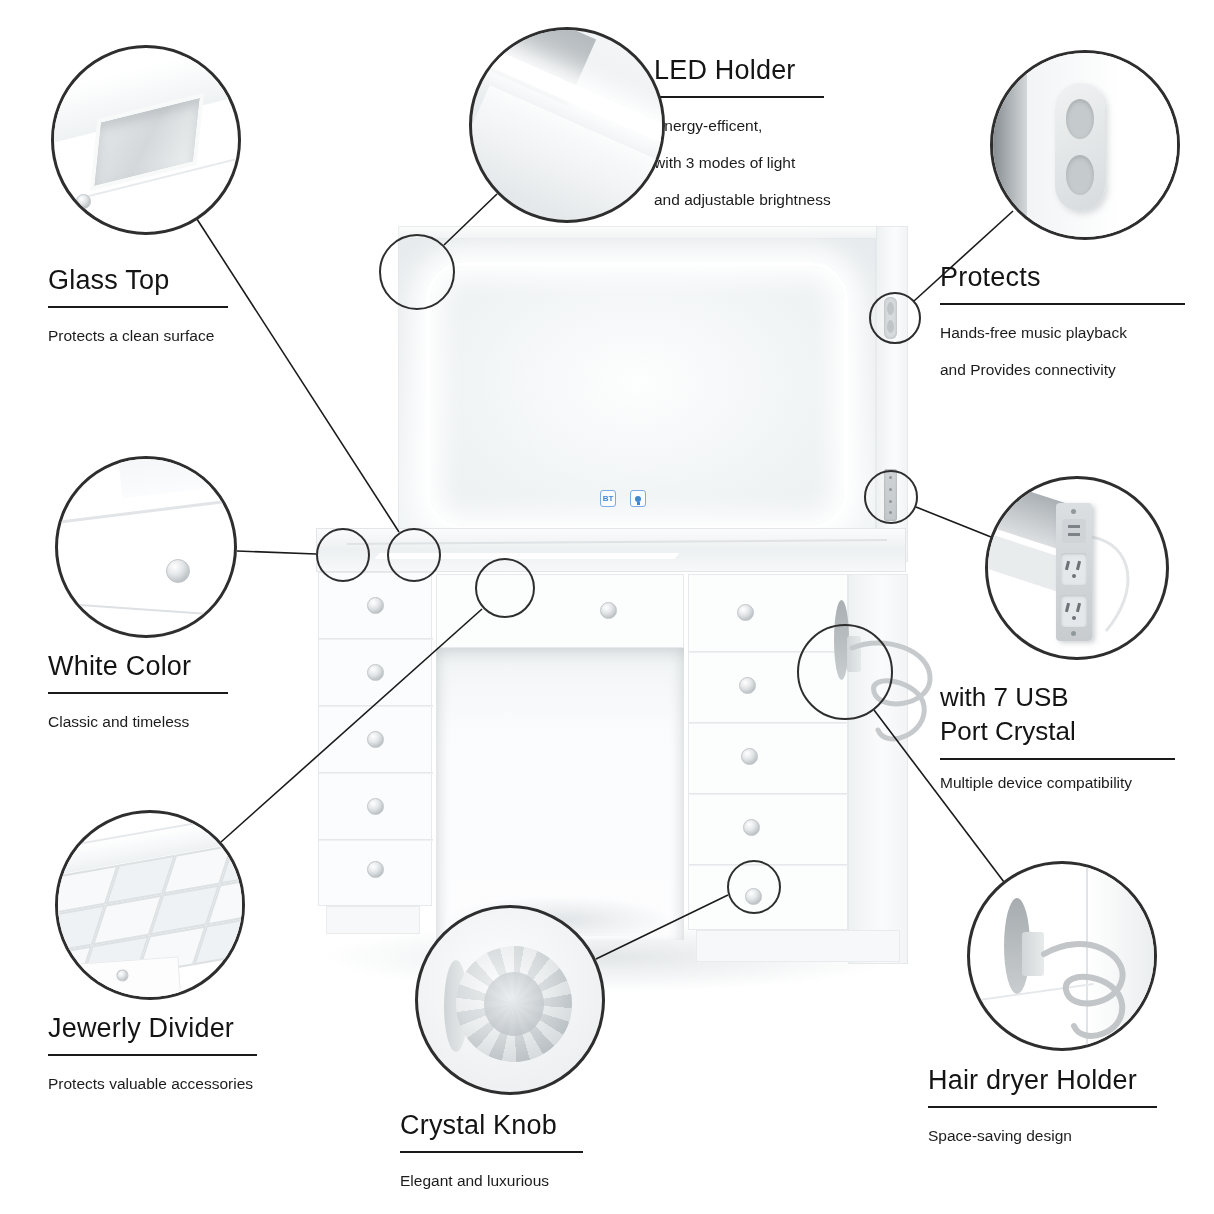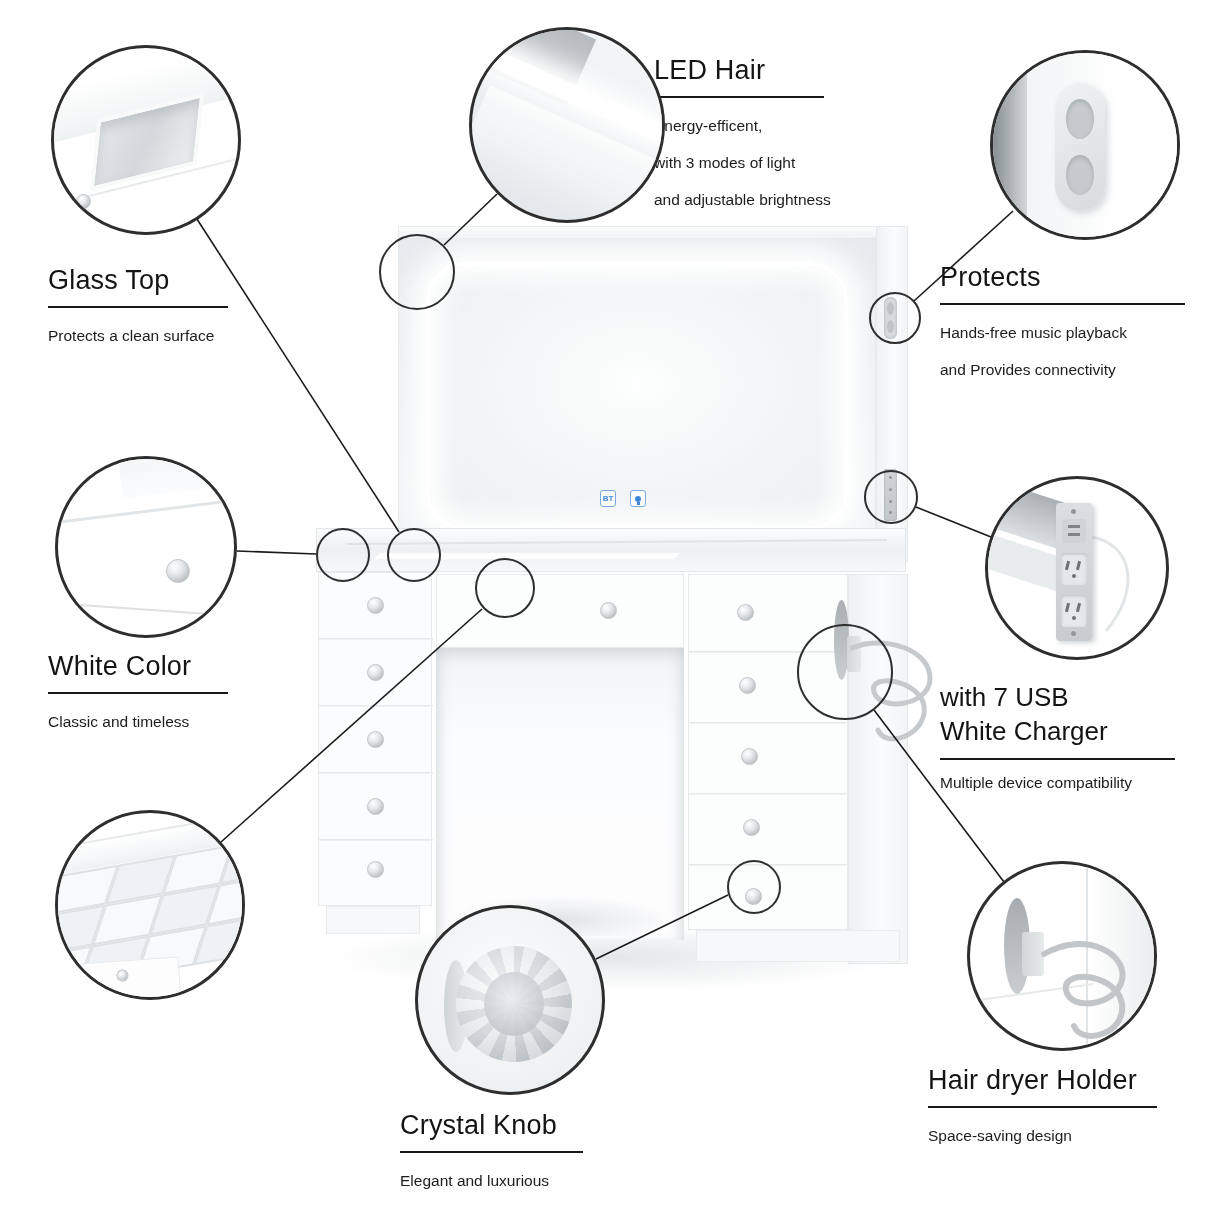--- a/index.html
+++ b/index.html
@@ -217,21 +217,21 @@
     <div class="abs" style="left:116px;top:0;width:2px;height:190px;background:#e0e4e6;"></div>
     <div class="abs" style="left:-6px;top:128px;width:130px;height:2px;background:#e6e9eb;transform:rotate(-8deg);"></div>
     <div class="abs" style="left:34px;top:34px;width:26px;height:96px;border-radius:50%;background:linear-gradient(180deg,#a6acaf,#c9cdcf);"></div>
     <div class="abs" style="left:52px;top:68px;width:22px;height:44px;border-radius:3px;background:linear-gradient(90deg,#d2d6d8,#e8ebec);"></div>
     <svg class="abs" style="left:0;top:0;" width="190" height="190" viewBox="0 0 190 190">
       <path d="M 74 90 C 116 66, 158 90, 152 116 C 146 142, 100 148, 96 126 C 92 104, 148 110, 152 140 C 156 170, 112 182, 104 162" fill="none" stroke="#c2c6c8" stroke-width="6" stroke-linecap="round"></path>
     </svg>
   </div>
 
   <div class="fblock" style="left:654px;top:54px;width:260px;">
-    <div class="ftitle">LED Hair</div>
+    <div class="ftitle">LED Holder</div>
     <div class="funder" style="width:170px;"></div>
     <div class="fdesc">Energy-efficent,</div>
     <div class="fdesc">with 3 modes of light</div>
     <div class="fdesc">and adjustable brightness</div>
   </div>
 
   <div class="fblock" style="left:48px;top:264px;width:260px;">
     <div class="ftitle">Glass Top</div>
     <div class="funder" style="width:180px;"></div>
     <div class="fdesc">Protects a clean surface</div>
@@ -245,25 +245,30 @@
   </div>
 
   <div class="fblock" style="left:48px;top:650px;width:260px;">
     <div class="ftitle">White Color</div>
     <div class="funder" style="width:180px;"></div>
     <div class="fdesc">Classic and timeless</div>
   </div>
 
   <div class="fblock" style="left:940px;top:680px;width:270px;">
     <div class="ftitle-sm">with 7 USB</div>
-    <div class="ftitle-sm">White Charger</div>
+    <div class="ftitle-sm">Port Crystal</div>
     <div class="funder" style="width:235px;"></div>
     <div class="fdesc" style="margin-top:14px;">Multiple device compatibility</div>
   </div>
 
+  <div class="fblock" style="left:48px;top:1012px;width:280px;">
+    <div class="ftitle">Jewerly Divider</div>
+    <div class="funder" style="width:209px;"></div>
+    <div class="fdesc">Protects valuable accessories</div>
+  </div>
 
   <div class="fblock" style="left:928px;top:1064px;width:280px;">
     <div class="ftitle">Hair dryer Holder</div>
     <div class="funder" style="width:229px;"></div>
     <div class="fdesc">Space-saving design</div>
   </div>
 
   <div class="fblock" style="left:400px;top:1109px;width:260px;">
     <div class="ftitle">Crystal Knob</div>
     <div class="funder" style="width:183px;"></div>

